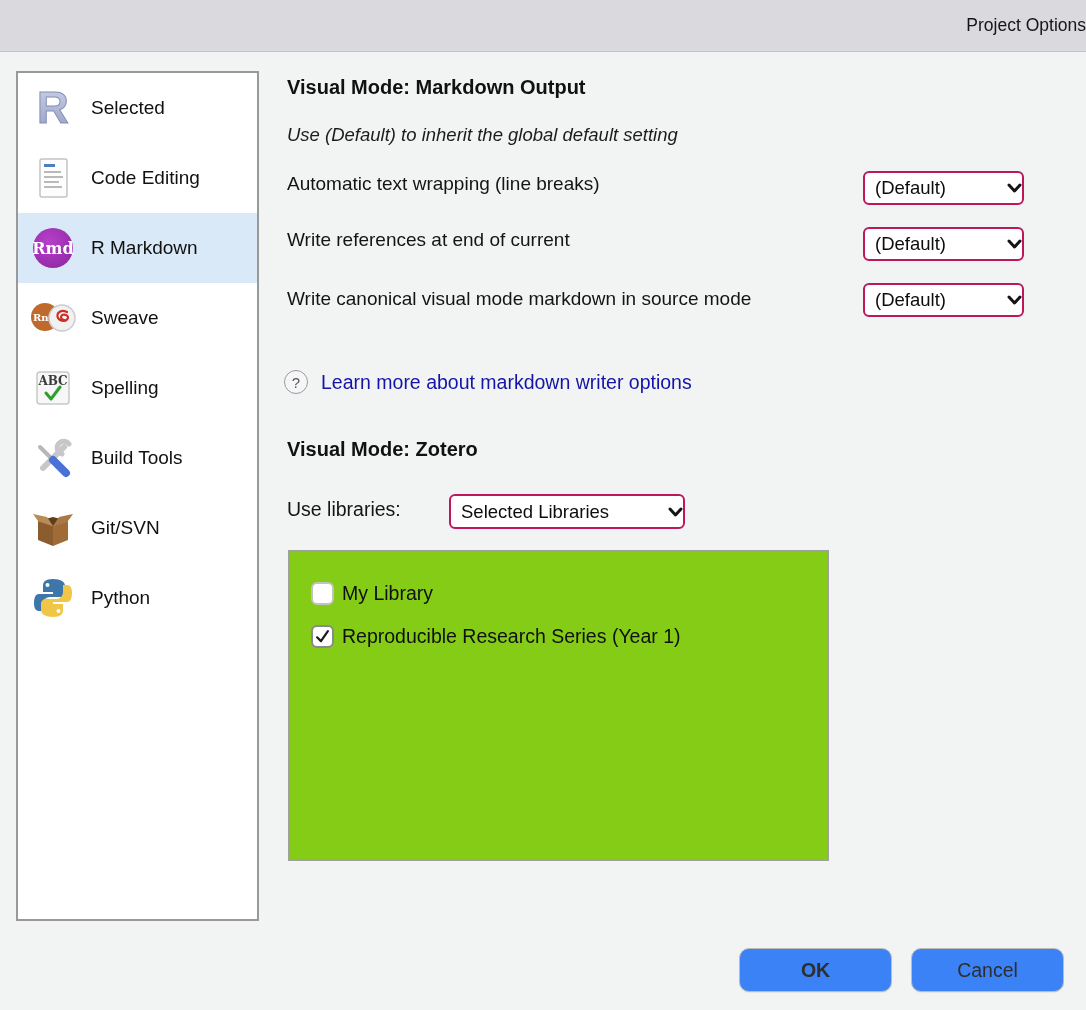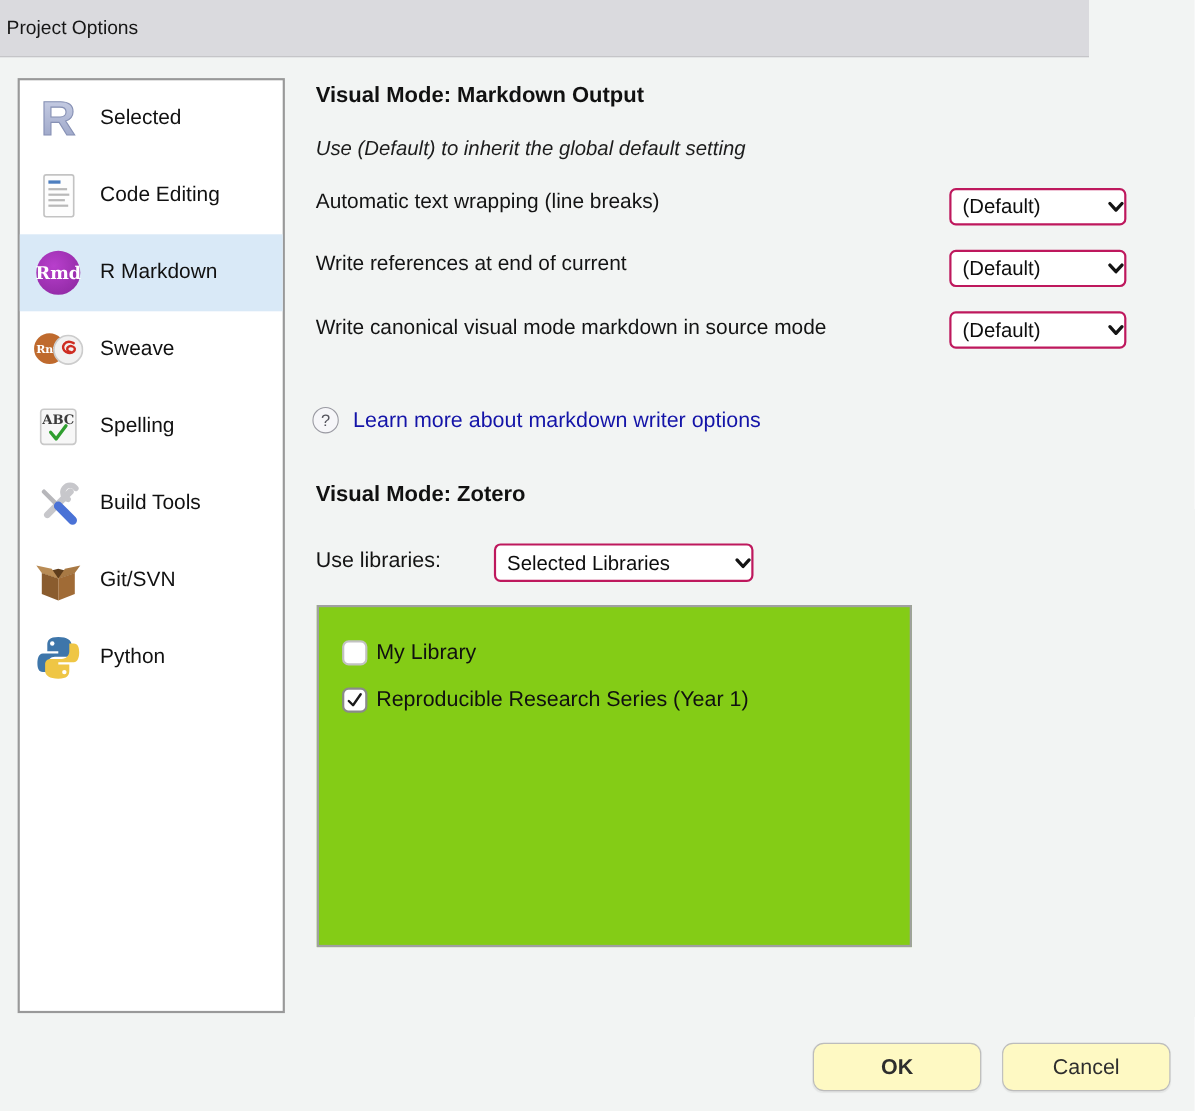--- a/index.html
+++ b/index.html
@@ -2,24 +2,24 @@
 <html><head>
 <meta charset="utf-8">
 <style>
   * { margin:0; padding:0; box-sizing:border-box; }
   html,body { width:1086px; height:1010px; }
   body { font-family:"Liberation Sans", sans-serif; color:#1a1a1a; }
   .stage { position:relative; width:1086px; height:1010px; background:#f2f4f3; overflow:hidden; }
 
   
   .titlebar {
-    position:absolute; left:0; top:0; width:990px; height:52px;
+    position:absolute; left:0; top:0; width:1086px; height:52px;
     background:#dadade; border-bottom:1px solid #c3c3c6;
-    display:flex; align-items:center; padding-left:6px;
-    font-size:17.5px; color:#161616;
+    display:flex; align-items:center; padding-left:18px;
+    font-size:17.5px; color:#161616;justify-content:flex-end;
   }
 
   
   .sidebar {
     position:absolute; left:16px; top:71px; width:243px; height:850px;
     background:#ffffff; border:2px solid #999999;
   }
   .side-item {
     height:70px; display:flex; align-items:center; gap:15px;
     padding-left:12px; cursor:default;
@@ -62,21 +62,21 @@
   .checkbox {
     width:23px; height:23px; border-radius:6px; background:#fff;
     border:2px solid #c2c2c2; display:flex; align-items:center; justify-content:center;
   }
   .checkbox.checked { border-color:#8a8a8a; }
   .lib-label { font-size:19.5px; color:#101010; }
 
   
   .btn {
     position:absolute; top:948px; width:153px; height:44px;
-    background:#fef9c3; border:1.5px solid #bcbcbc; border-radius:10px;
+    background:#3b82f6; border:1.5px solid #bcbcbc; border-radius:10px;
     display:flex; align-items:center; justify-content:center;
     font-size:19.5px; color:#2e2e2e; cursor:pointer;
     box-shadow:0 1px 1px rgba(0,0,0,0.06);
   }
   .btn-ok { left:739px; font-weight:bold; }
   .btn-cancel { left:911px; }
 </style>
 </head>
 <body>
 

